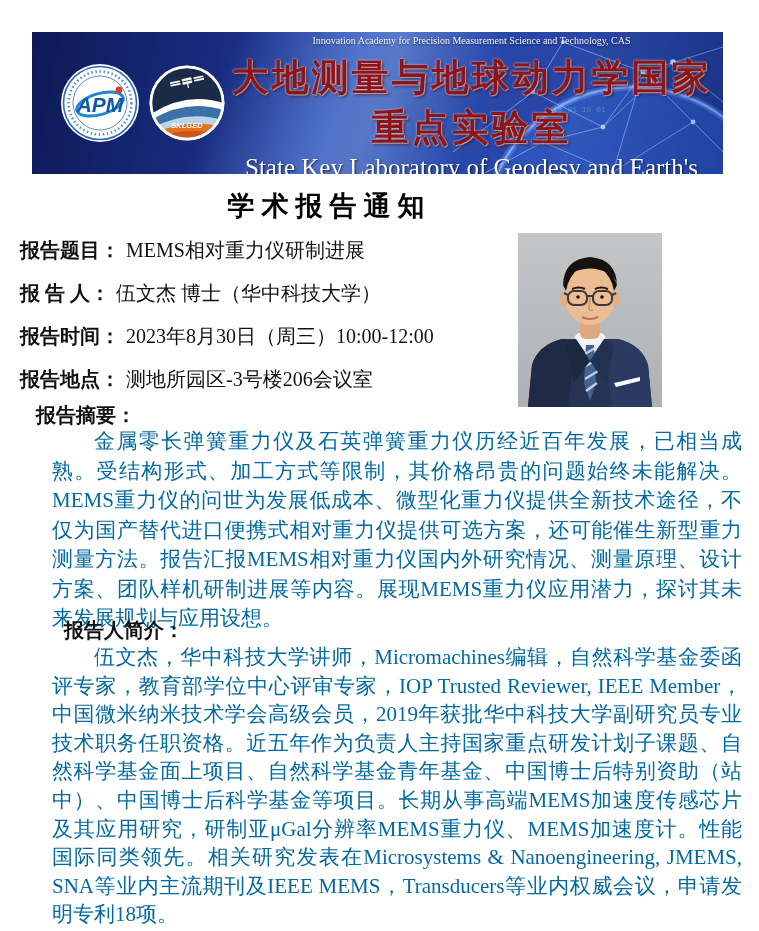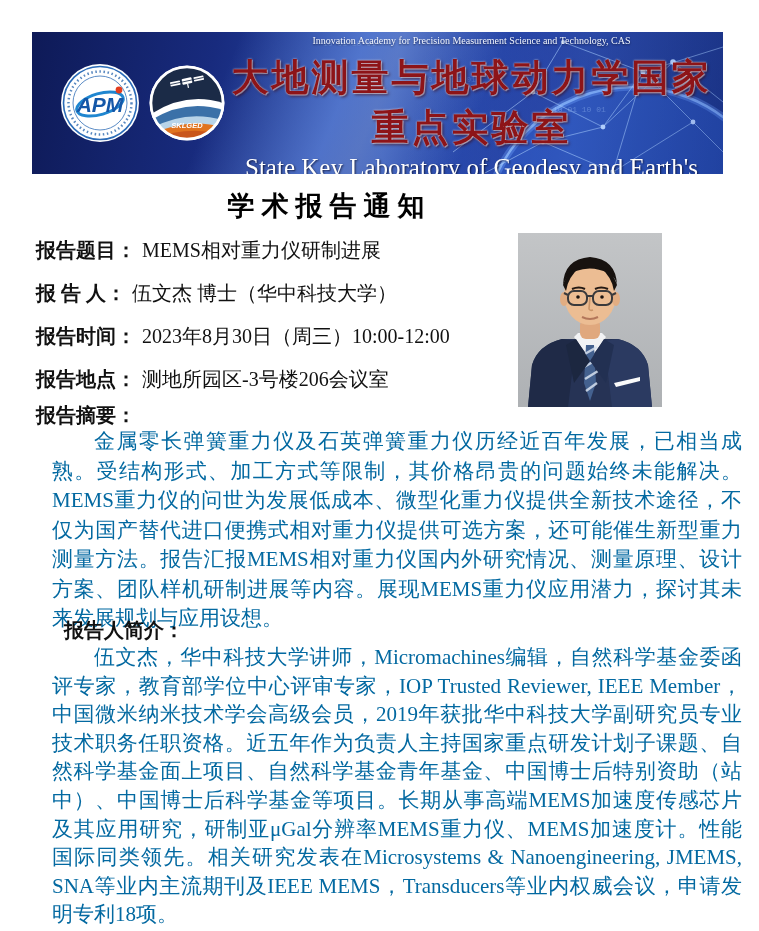--- a/index.html
+++ b/index.html
@@ -38,21 +38,21 @@
     color:#8d1418;
     text-shadow:0 0 2px rgba(255,240,240,.9),1px 1px 0 rgba(255,255,255,.35),2px 2px 3px rgba(60,0,5,.6);
   }
   .lab-en{color:#ffffff;font-size:25px;margin-top:1px;text-shadow:1px 1px 2px rgba(0,0,20,.7);}
   
   .notice-title{
     position:absolute;left:0;top:188px;width:659px;text-align:center;
     font-size:27px;font-weight:bold;letter-spacing:7px;color:#000;
   }
   
-  .meta{position:absolute;left:36px;top:237px;width:470px;}
+  .meta{position:absolute;left:20px;top:237px;width:470px;}
   .meta-row{height:43px;font-size:20px;white-space:nowrap;}
   .meta-label{font-weight:bold;}
   .meta-value{margin-left:6px;}
   
   .sec-label{position:absolute;left:36px;font-size:20px;font-weight:bold;}
   .abstract-label{top:402px;}
   .bio-label{top:617px;margin-left:28px;}
   .para{
     position:absolute;left:52px;width:690px;font-size:21px;color:#0369a1;
     text-align:justify;text-indent:2em;line-height:29.5px;

